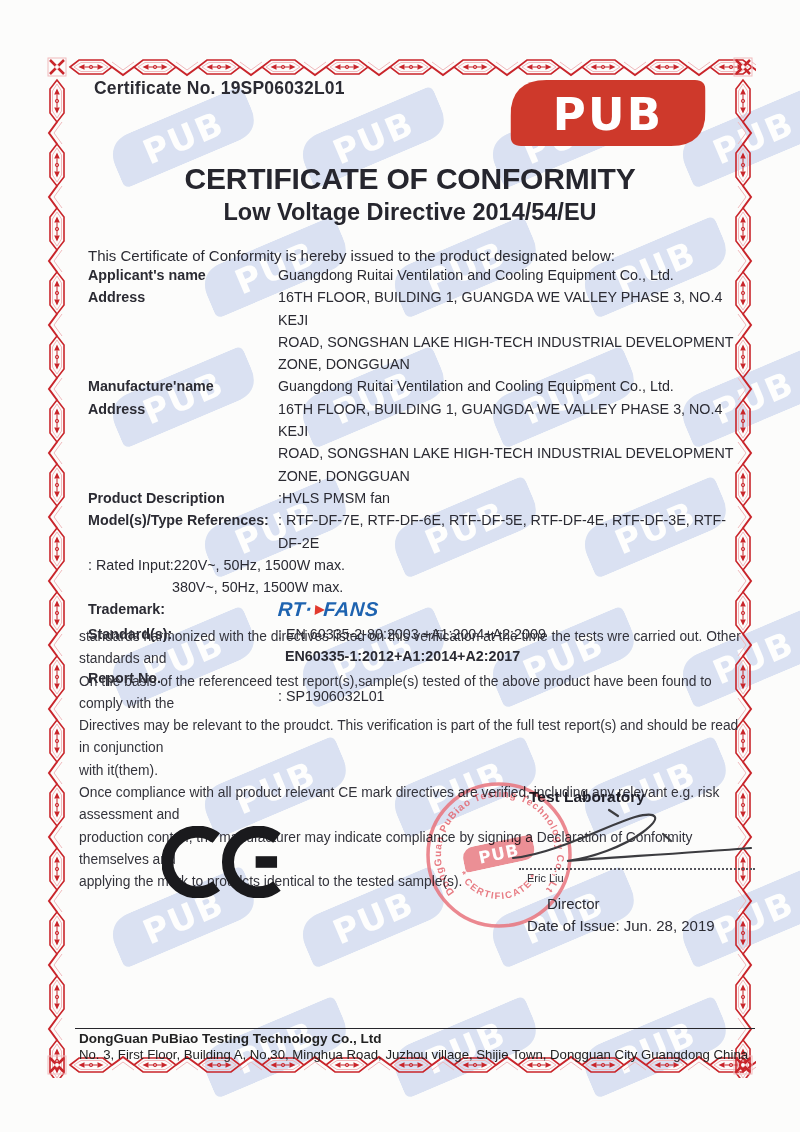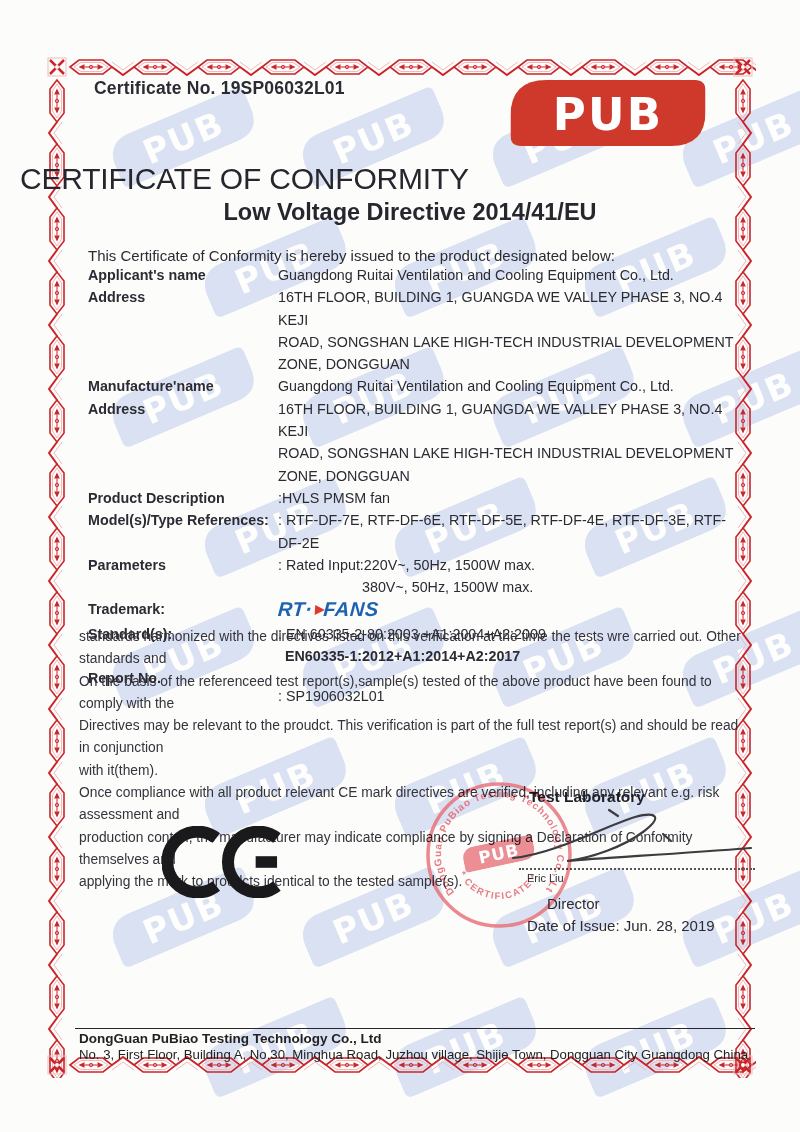--- a/index.html
+++ b/index.html
@@ -8,21 +8,21 @@
   .abs{position:absolute;}
   
   .wm-layer{position:absolute;inset:0;z-index:1;pointer-events:none;}
   .wm{position:absolute;transform:rotate(-23deg);opacity:.72;color:#cdd8ef;}
   
   .border-svg{position:absolute;z-index:2;}
   
   .content{position:absolute;inset:0;z-index:3;}
   .cert-no{left:94px;top:78px;font-size:17.5px;font-weight:bold;letter-spacing:.2px;}
   .pub-logo{left:486px;top:80px;width:244px;height:66px;color:#ce392b;}
-  .title{left:20px;right:0;top:162px;font-size:30px;font-weight:normal;letter-spacing:-.2px;color:#26262e;}
+  .title{left:20px;right:0;top:162px;text-align:center;font-size:30px;font-weight:bold;letter-spacing:-.2px;color:#26262e;}
   .subtitle{left:20px;right:0;top:199px;text-align:center;font-size:23.5px;font-weight:bold;color:#26262e;}
   .intro{left:88px;top:247px;font-size:15px;}
   .fields{left:88px;top:264px;width:660px;font-size:14.3px;line-height:22.3px;}
   .field-row{display:flex;align-items:flex-start;}
   .field-label{width:190px;flex:0 0 190px;font-weight:bold;}
   .field-value{flex:1;}
   .tm{font-style:italic;font-weight:bold;font-size:20px;color:#1e63b0;letter-spacing:.5px;display:inline-block;transform:skewX(-4deg);}
   .tm-wedge{display:inline-block;width:0;height:0;border-top:5px solid transparent;border-bottom:5px solid transparent;
             border-left:10px solid #e23a2e;margin:0 -2px 1px 3px;vertical-align:middle;}
   .body-text{left:79px;top:626px;width:668px;font-size:13.8px;line-height:22.3px;color:#33333b;}
@@ -547,21 +547,21 @@
     </svg>
 
   <div class="content">
     <div class="abs cert-no">Certificate No. 19SP06032L01</div>
 
     <svg class="abs pub-logo" viewBox="0 0 260 88" style="color: rgb(206, 57, 43);">
       <use href="#pub-sym"></use>
     </svg>
 
     <div class="abs title">CERTIFICATE OF CONFORMITY</div>
-    <div class="abs subtitle">Low Voltage Directive 2014/41/EU</div>
+    <div class="abs subtitle">Low Voltage Directive 2014/54/EU</div>
     <div class="abs intro">This Certificate of Conformity is hereby issued to the product designated below:</div>
 
     <div class="abs fields" id="fields">
         <div class="field-row">
           <div class="field-label">Applicant's name</div>
           <div class="field-value">
             <div style="padding-left: 0px;">Guangdong Ruitai Ventilation and Cooling Equipment Co., Ltd.</div>
           </div>
         </div>
         <div class="field-row">
@@ -592,21 +592,20 @@
             <div style="padding-left: 0px;">:HVLS PMSM fan</div>
           </div>
         </div>
         <div class="field-row">
           <div class="field-label">Model(s)/Type References:</div>
           <div class="field-value">
             <div style="padding-left: 0px;">: RTF-DF-7E, RTF-DF-6E, RTF-DF-5E, RTF-DF-4E, RTF-DF-3E, RTF-DF-2E</div>
           </div>
         </div>
         <div class="field-row">
-          <div class="field-label">Parameters</div>
           <div class="field-value">
             <div style="padding-left: 0px;">: Rated Input:220V~, 50Hz, 1500W max.</div>
             <div style="padding-left: 84px;">380V~, 50Hz, 1500W max.</div>
           </div>
         </div>
         <div class="field-row">
           <div class="field-label">Trademark:</div>
           <div class="field-value"><span class="tm" style="color: rgb(30, 99, 176);"><span>RT·</span><span class="tm-wedge"></span><span>F</span><span>ANS</span></span></div>
         </div>
         <div class="field-row">

